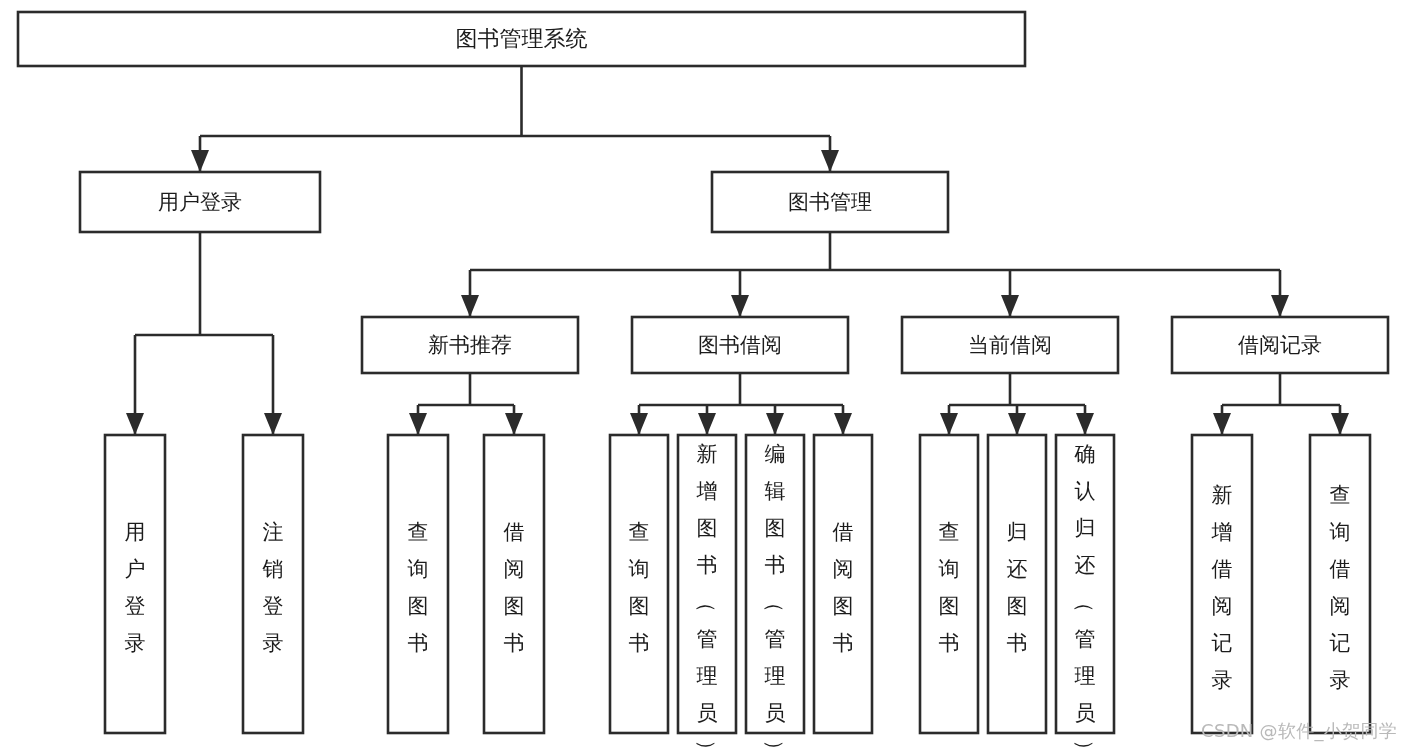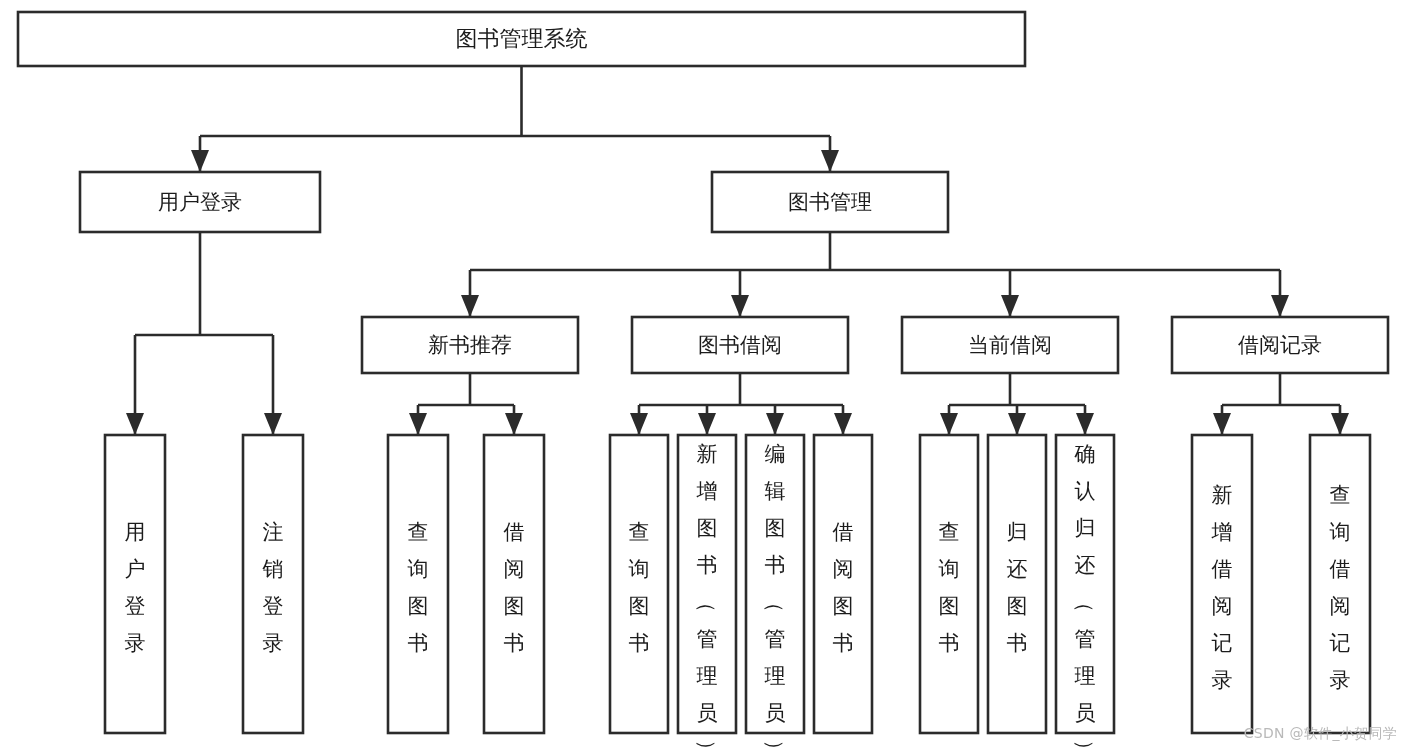--- a/index.html
+++ b/index.html
@@ -54,21 +54,21 @@
     font-family: "DejaVu Sans", "Liberation Sans", sans-serif;
     fill: #1c1c1c;
     font-size: 21px;
     text-anchor: middle;
   }
   .watermark {
     position: absolute;
     right: 8px;
     bottom: 4px;
     font-family: "DejaVu Sans", "Liberation Sans", sans-serif;
-    font-size: 14px;
+    font-size: 18px;
     color: #b9b9b9;
     white-space: nowrap;
     letter-spacing: 0.3px;
   }
 </style>
 </head>
 <body>
 
 <div id="diagram-root">
 

